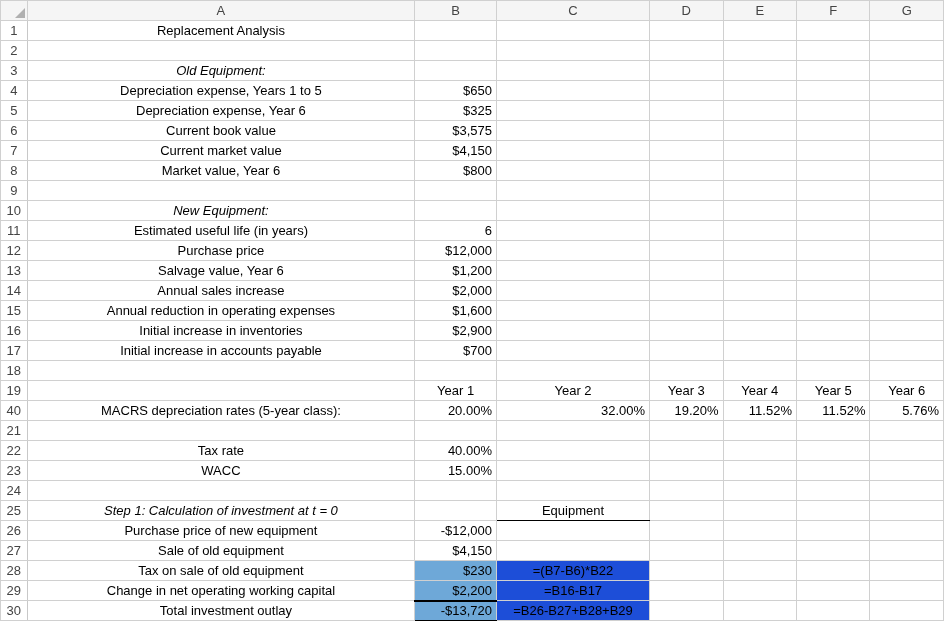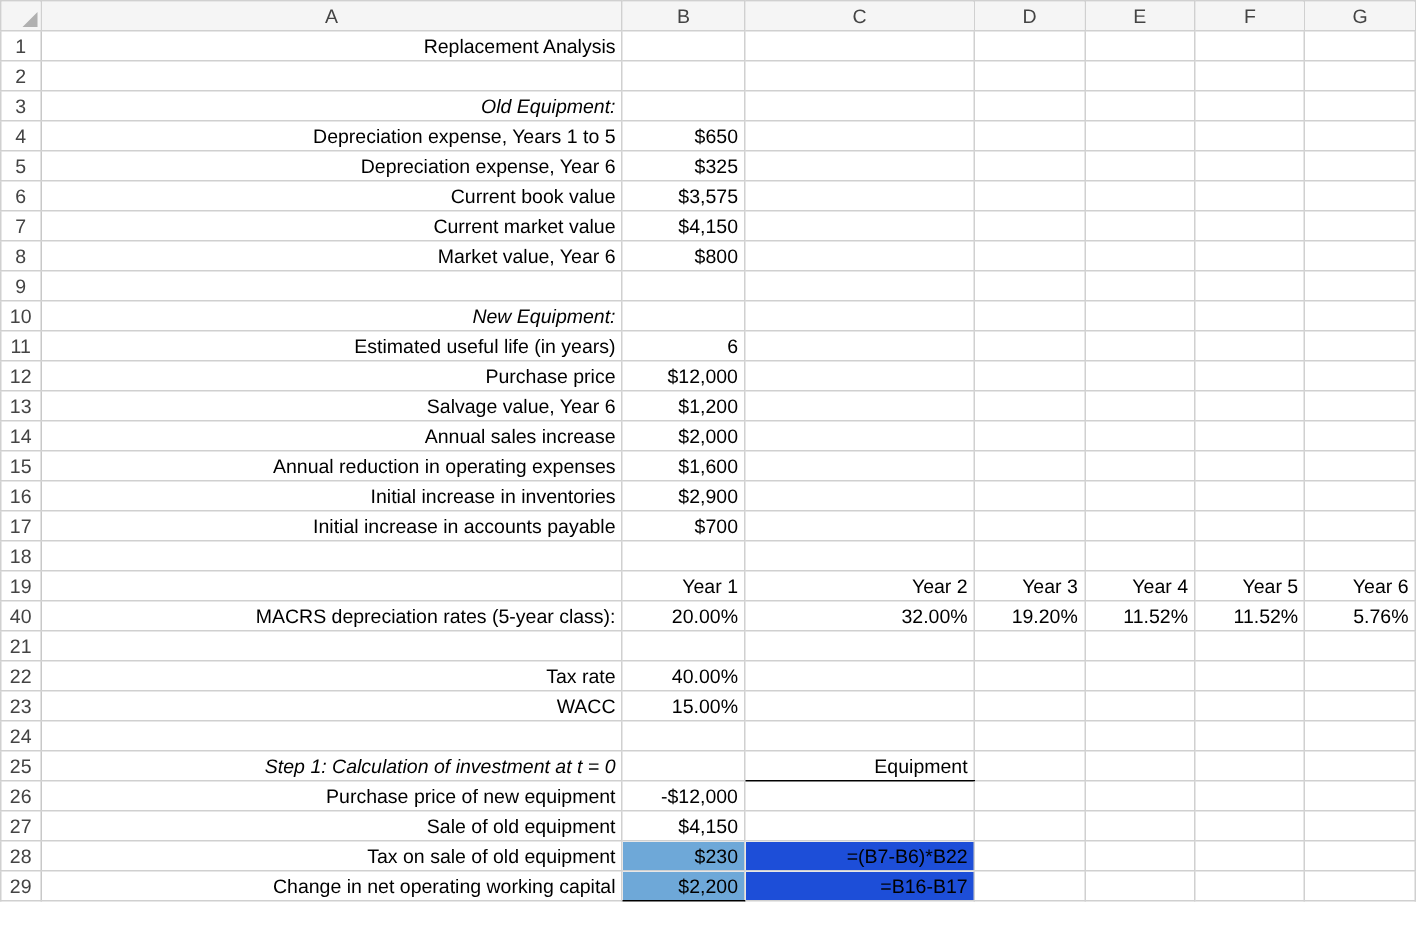--- a/index.html
+++ b/index.html
@@ -61,23 +61,23 @@
   }
   
   .col-A { width: 380px; }
   .col-B { width: 80px; }
   .col-C { width: 150px; }
   .col-D { width: 72px; }
   .col-E { width: 72px; }
   .col-F { width: 72px; }
   .col-G { width: 72px; }
 
-  .text-left  { text-align: right; margin-top: 16px; }
+  .text-left  { text-align: center; margin-top: 16px; }
   .text-right { text-align: right; }
-  .text-center{ text-align: right; }
+  .text-center{ text-align: center; }
   .italic     { font-style: italic; }
   .indent     { padding-left: 14px; }
 
   .fill-blue   { background: #6ea8d8; margin-left: 45px; }
   .fill-orange { background: #1d4ed8; }
 
   .underline-bottom { border-bottom: 1px solid #000 !important; }
   .thick-top { border-top: 2px solid #000 !important; }
 </style>
 </head>
@@ -421,15 +421,25 @@
       <td class="rownum">29</td>
       <td class="text-left">Change in net operating working capital</td>
       <td class="text-right fill-blue underline-bottom">$2,200</td>
       <td class="text-left fill-orange">=B16-B17</td>
       <td></td>
           <td></td>
           <td></td>
           <td></td>
     </tr>
 
+    <tr>
+      <td class="rownum">30</td>
+      <td class="text-left indent">Total investment outlay</td>
+      <td class="text-right fill-blue underline-bottom thick-top">-$13,720</td>
+      <td class="text-left fill-orange">=B26-B27+B28+B29</td>
+      <td></td>
+          <td></td>
+          <td></td>
+          <td></td>
+    </tr>
   </tbody>
 </table>
 </div>
 
 </body></html>

